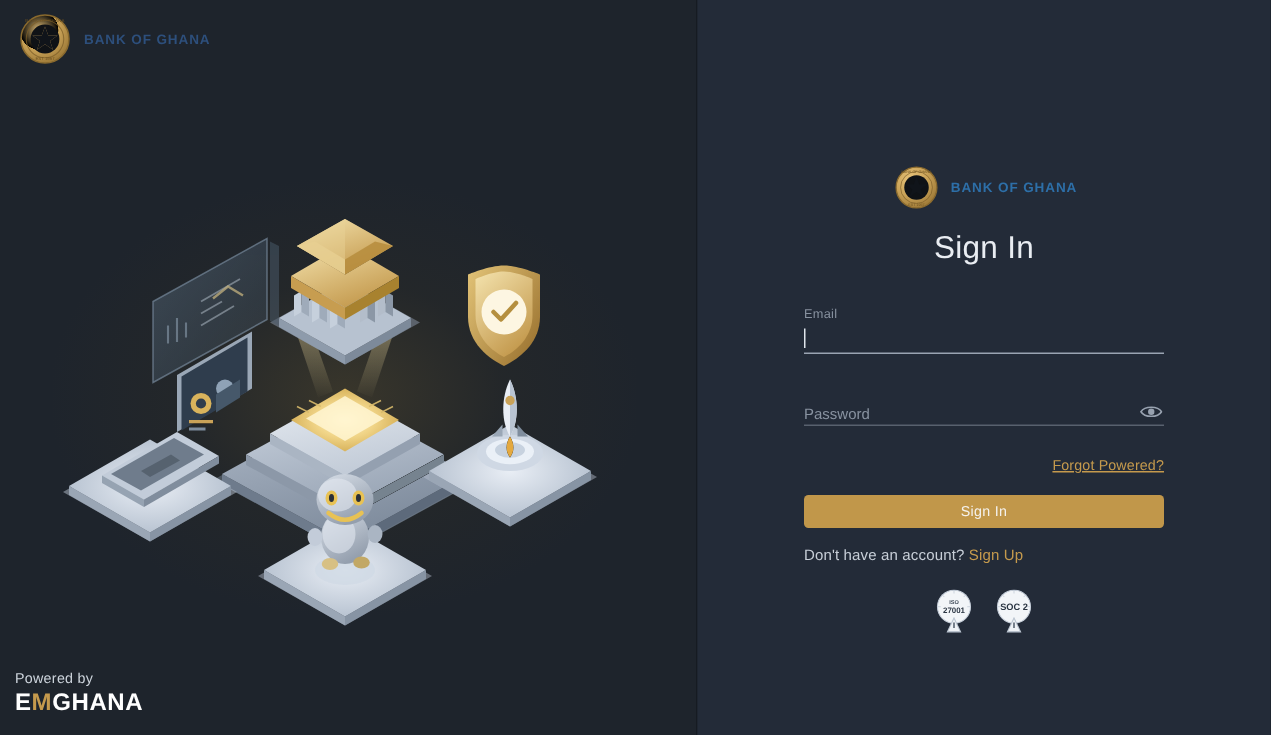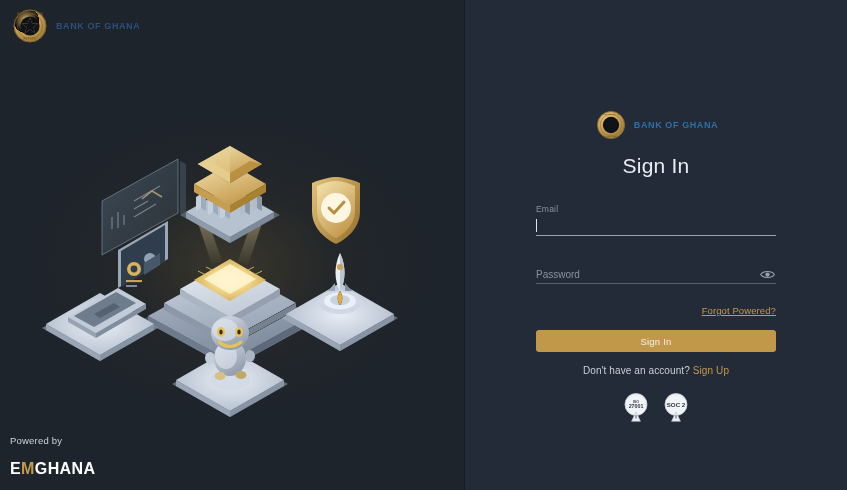--- a/index.html
+++ b/index.html
@@ -35,21 +35,21 @@
     font-size:9px; letter-spacing:.6px; font-weight:700;
     color:#2d4f7c;
   }
   .seal { position:relative; display:block; }
 
   .illustration { position:absolute; left:30px; top:125px; width:400px; height:300px; }
 
   .powered {
     position:absolute; left:10px; bottom:12px; z-index:5;
   }
-  .powered-label { font-size:9.5px; color:#cdd4dc; letter-spacing:.2px; margin-bottom:14px; }
+  .powered-label { font-size:9.5px; color:#cdd4dc; letter-spacing:.2px; margin-bottom:2px; }
   .powered-logo { font-size:16px; font-weight:700; letter-spacing:.4px; color:#ffffff; }
   .powered-logo .gold { color:#c59a4d; }
 
   .divider {
     position:absolute; right:0; top:0; width:1px; height:490px;
     background:#161b22;
   }
 
   
   .right-panel {
@@ -77,21 +77,21 @@
     display:block; margin-bottom:3px;
   }
   .field-line {
     position:relative; height:19px;
     border-bottom:1px solid #58616e;
   }
   .field.focused .field-line { border-bottom-color:#9aa4b2; }
   .field-input {
     position:absolute; left:0; top:0; width:100%; height:18px;
     background:transparent; border:none; outline:none;
-    color:#e3e8ee; font-size:11px; font-family:"Liberation Sans", sans-serif;
+    color:#e3e8ee; font-size:15px; font-family:"Liberation Sans", sans-serif;
   }
   .field-input::placeholder { color:#8892a0; font-size:10px; }
   .caret {
     position:absolute; left:0; top:2px; width:1px; height:13px;
     background:#dfe5ec;
   }
   .pw-field .field-line { padding-right:22px; }
   .eye-btn {
     position:absolute; right:0; top:1px;
     width:18px; height:16px; background:none; border:none;
@@ -106,21 +106,21 @@
   }
 
   .signin-btn {
     display:block; width:100%; height:22px;
     background:#c1974a; border:none; border-radius:3px;
     color:#f4f1ec; font-size:9.5px; letter-spacing:.2px;
     cursor:pointer; font-family:"Liberation Sans", sans-serif;
   }
 
   .signup-row {
-    text-align:center; margin-top:13px;
+    text-align:left; margin-top:13px;
     font-size:10px; color:#c8cfd8; letter-spacing:.1px;
   }
   .signup-link { color:#c59a4d; cursor:pointer; }
 
   .badges {
     display:flex; justify-content:center; gap:10px; margin-top:16px;
   }
   .badge { width:30px; height:32px; }
 </style>
 </head>

